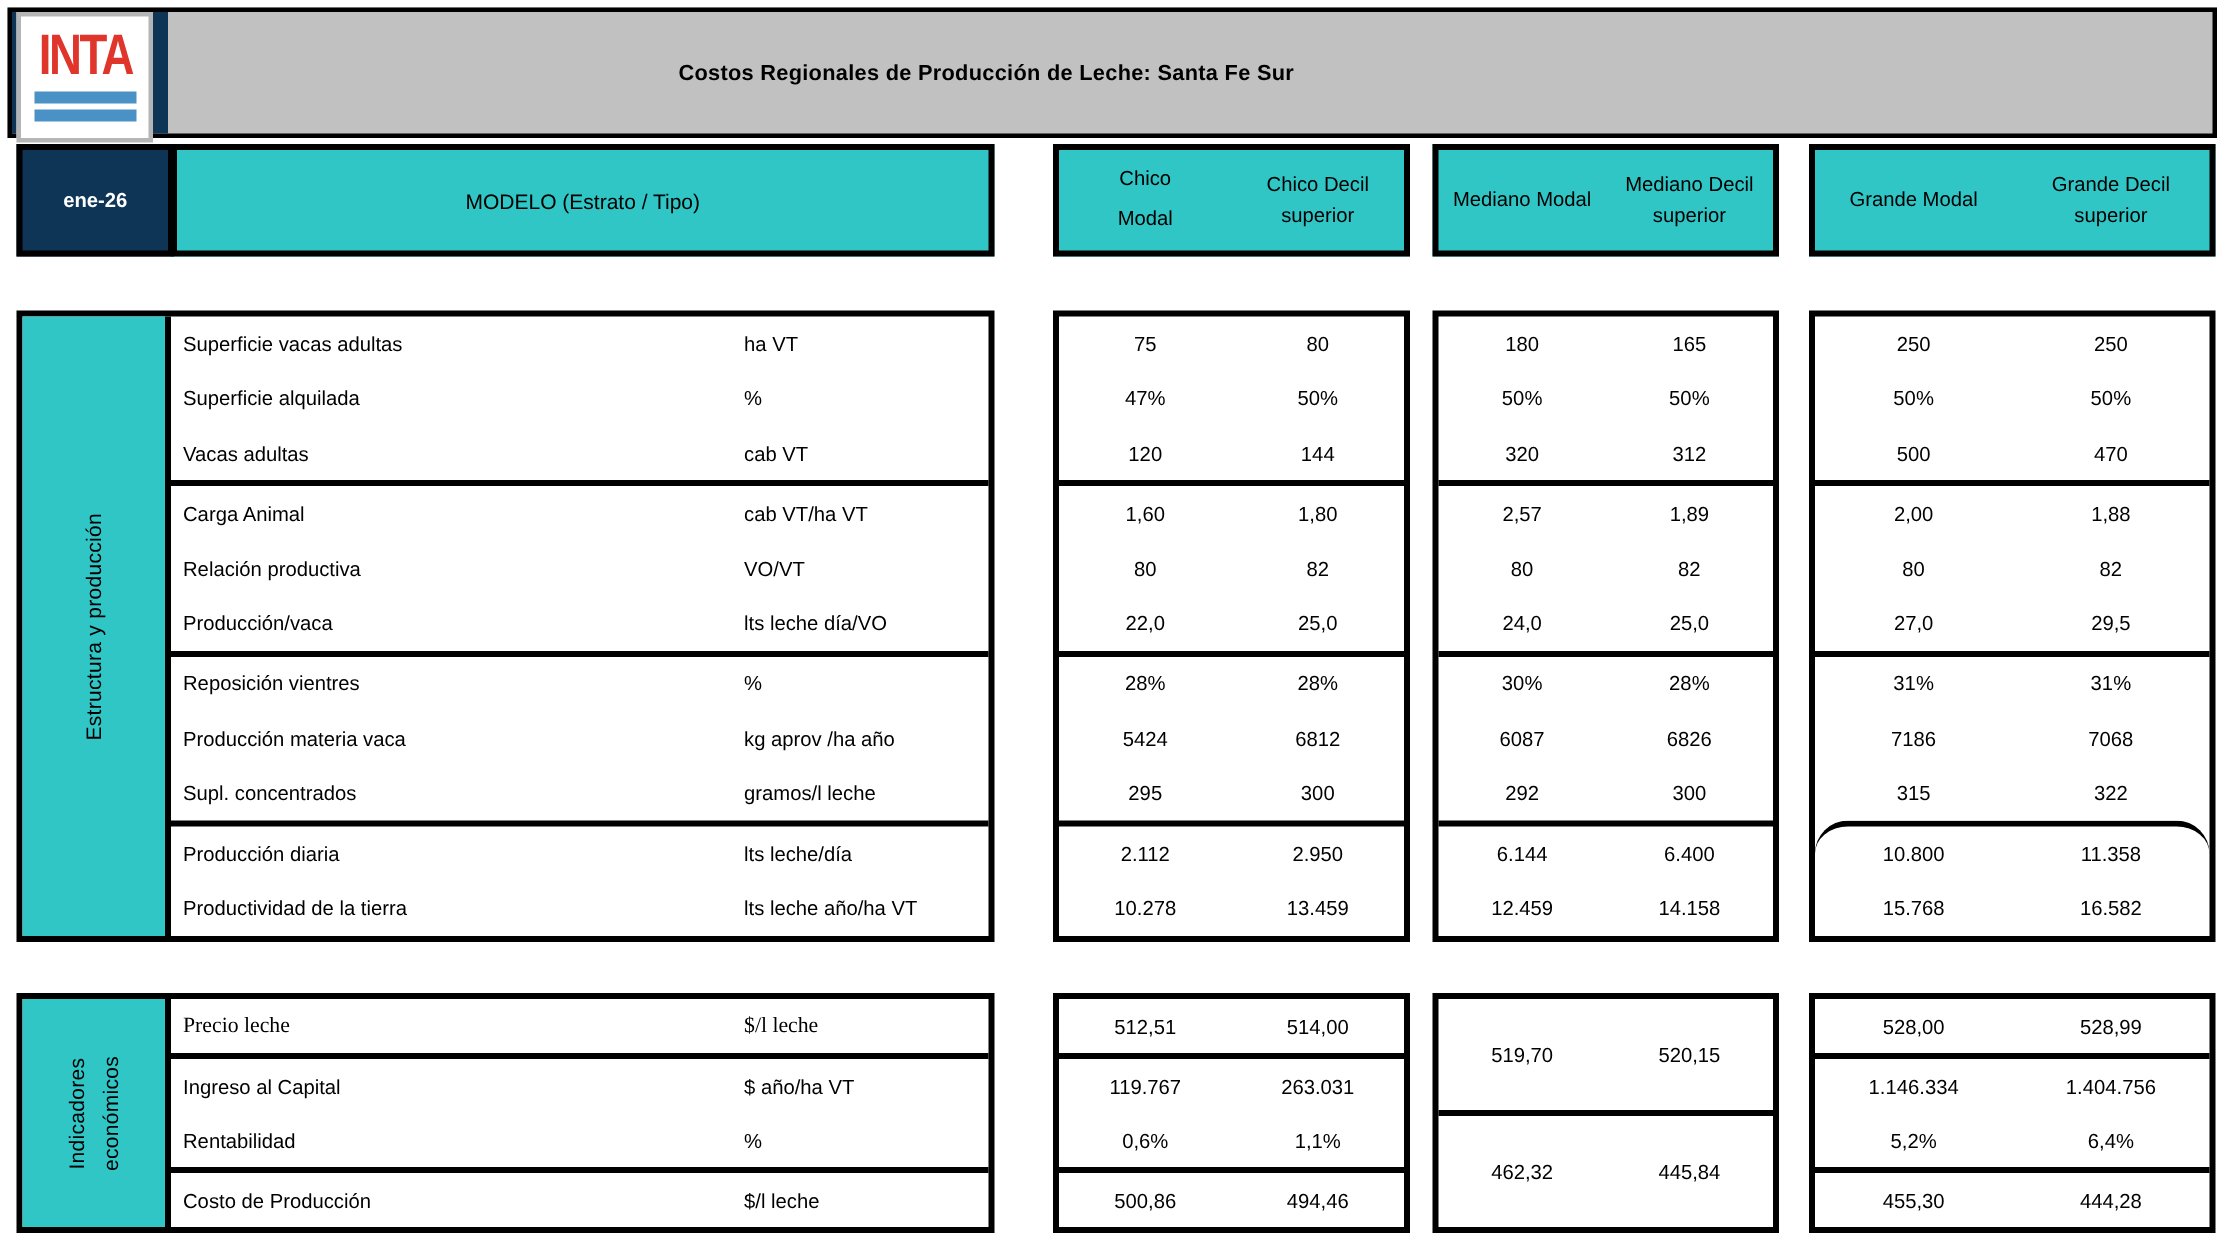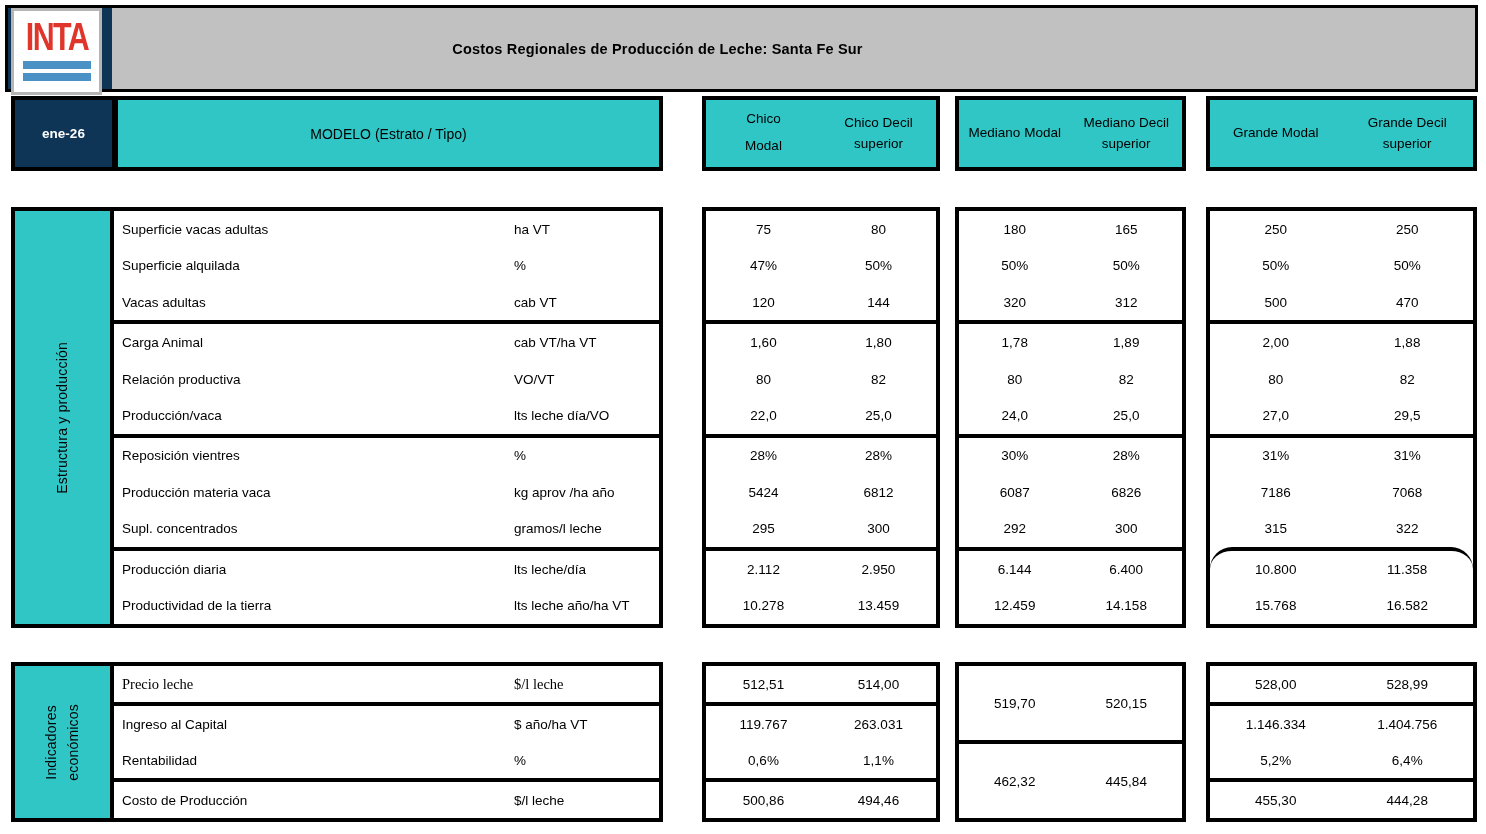--- a/index.html
+++ b/index.html
@@ -60,21 +60,21 @@
   .band-text {
     writing-mode:vertical-rl; transform:rotate(180deg);
     font-size:14px; line-height:1.6; text-align:center; letter-spacing:0.2px;
   }
   .labels { flex:1; display:flex; flex-direction:column; }
   .vbox { border:4px solid #000; display:flex; flex-direction:column; background:#fff; }
   .group { display:flex; flex-direction:column; min-height:0; }
   .group + .group { border-top:4px solid #000; }
   .lrow { flex:1; position:relative; display:flex; align-items:center; font-size:13.5px; }
   .lrow .lab { padding-left:8px; white-space:nowrap; }
-  .lrow .unit { position:absolute; left:400px; white-space:nowrap; }
+  .lrow .unit { position:absolute; left:382px; white-space:nowrap; }
   .serif { font-family:"Liberation Serif", serif; font-size:14.5px; }
   .vrow { flex:1; display:flex; align-items:center; font-size:13.5px; }
   .vcell { flex:1; text-align:center; }
 </style>
 </head>
 <body>
 
 <div class="abs titlebar">
   <div class="navy-corner"></div>
   <div class="title">Costos Regionales de Producción de Leche: Santa Fe Sur</div>
@@ -249,21 +249,21 @@
           <div class="vcell">50%</div>
           <div class="vcell">50%</div>
         </div>
         <div class="vrow">
           <div class="vcell">320</div>
           <div class="vcell">312</div>
         </div>
       </div>
       <div class="group" style="flex: 3 1 0px;">
         <div class="vrow">
-          <div class="vcell">1,78</div>
+          <div class="vcell">2,57</div>
           <div class="vcell">1,89</div>
         </div>
         <div class="vrow">
           <div class="vcell">80</div>
           <div class="vcell">82</div>
         </div>
         <div class="vrow">
           <div class="vcell">24,0</div>
           <div class="vcell">25,0</div>
         </div>

